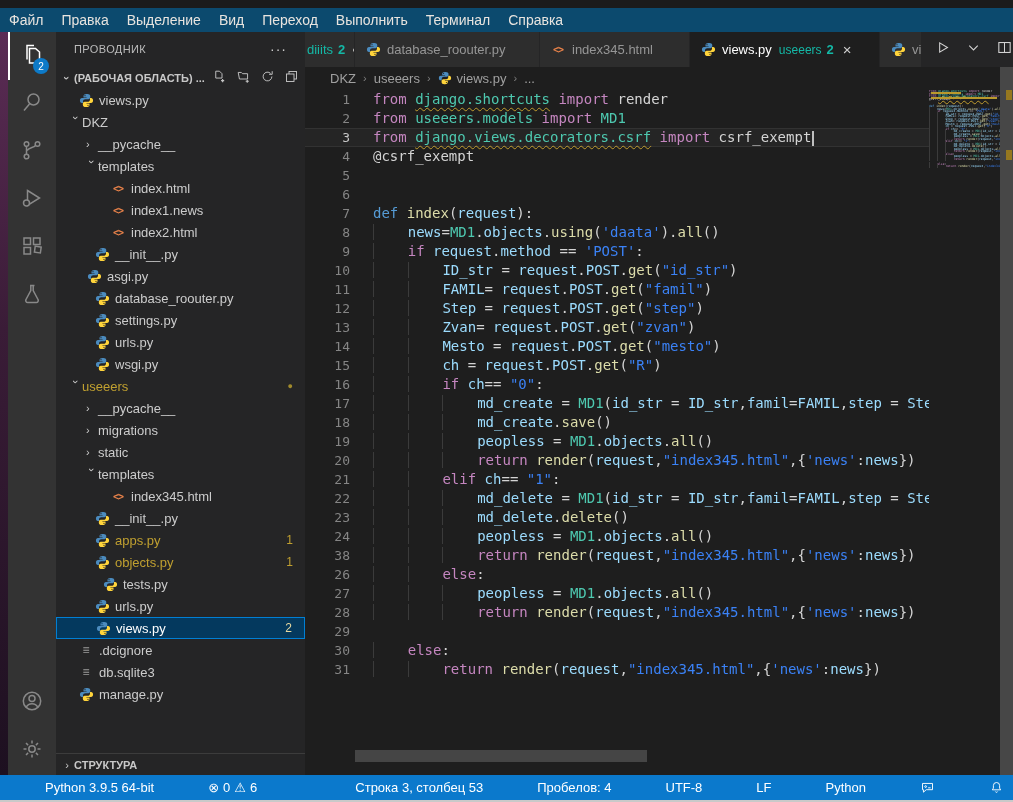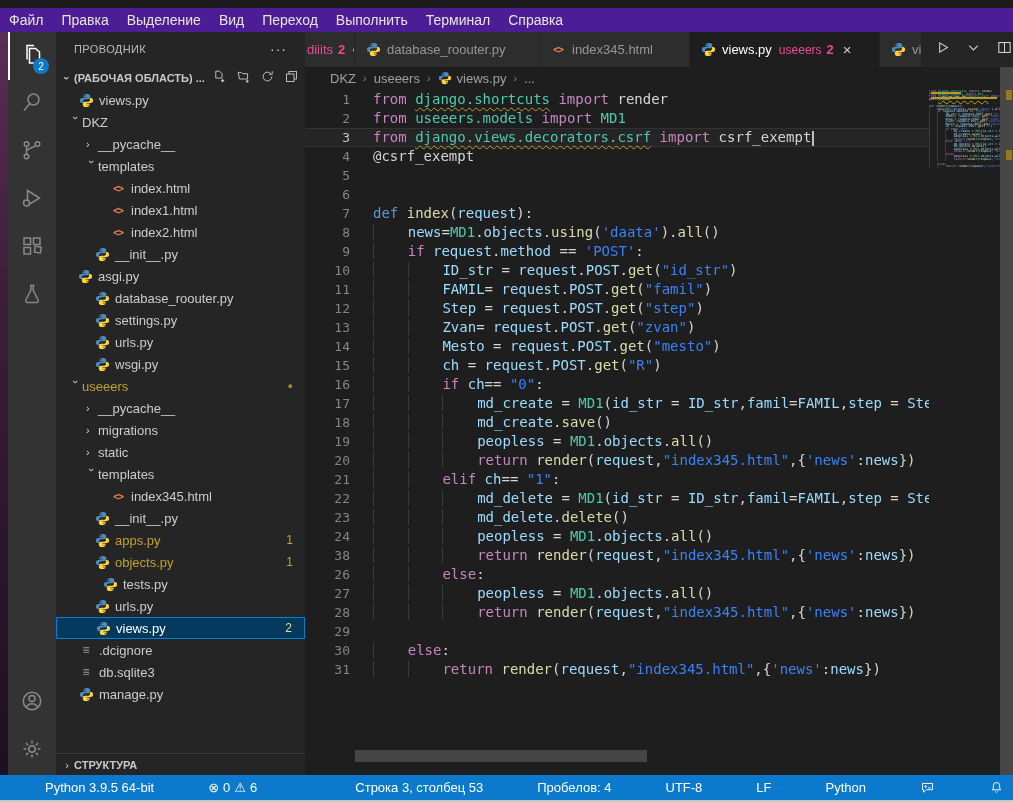--- a/index.html
+++ b/index.html
@@ -1,20 +1,20 @@
 <!DOCTYPE html>
 <html><head>
 <meta charset="utf-8">
 <style>
   html,body{margin:0;padding:0;background:#000;}
   body{width:1013px;height:802px;position:relative;overflow:hidden;
        font-family:"Liberation Sans",sans-serif;-webkit-font-smoothing:antialiased;}
   
   .top-strip{position:absolute;left:0;top:0;width:1013px;height:8px;background:#1b1b1b;}
-  .menu-bar{position:absolute;left:0;top:8px;width:1013px;height:24px;background:#4c1d95;
+  .menu-bar{position:absolute;left:0;top:8px;width:1013px;height:24px;background:#0c4a6e;
             display:flex;align-items:center;color:#e8e4df;font-size:14px;}
   .menu-item{padding:0 9px;cursor:default;}
   .left-strip{position:absolute;left:0;top:32px;width:8px;height:743px;
               background:linear-gradient(#5b2c55,#3a1c37 40%,#1d1020);}
   .bottom-strip{position:absolute;left:0;top:800px;width:1013px;height:2px;background:#c9c9c9;}
   
   .activity-bar{position:absolute;left:8px;top:32px;width:48px;height:743px;background:#333333;
                 display:flex;flex-direction:column;align-items:stretch;}
   .ab-item{height:48px;display:flex;align-items:center;justify-content:center;color:#898989;position:relative;}
   .ab-item.active{color:#ffffff;border-left:2px solid #ffffff;}
@@ -50,21 +50,21 @@
   
   .editor-area{position:absolute;left:305px;top:32px;width:708px;height:743px;background:#1e1e1e;overflow:hidden;}
   .tab-bar{position:absolute;left:0;top:0;right:0;height:35px;background:#252526;display:flex;}
   .tab{height:35px;background:#2d2d2d;border-right:1px solid #252526;display:flex;align-items:center;
        padding:0 10px;font-size:13px;color:#969696;flex:none;box-sizing:border-box;overflow:hidden;}
   .tab.active{background:#1e1e1e;color:#ffffff;}
   .tab .ficon{width:16px;height:16px;margin-right:6px;flex:none;display:flex;align-items:center;justify-content:center;}
   .tab .ficon svg{width:15px;height:15px;}
   .tab .desc{margin-left:7px;font-size:12px;}
   .tab .t-badge{margin-left:5px;font-weight:bold;}
-  .warn-text{color:#ec4899;}
+  .warn-text{color:#14b8a6;}
   .tab .t-dot{margin-left:7px;color:#c2c2c2;font-size:9px;}
   .tab .t-close{margin-left:9px;color:#d0d0d0;font-size:15px;}
   .tab.cut{padding-left:2px;}
   .tab-actions{margin-left:auto;display:flex;align-items:center;gap:14px;padding:0 12px;color:#d4d4d4;flex:none;background:#252526;}
   .tab-actions svg{width:17px;height:17px;}
   .breadcrumb{position:absolute;left:0;top:35px;right:14px;height:22px;display:flex;align-items:center;
               padding-left:25px;font-size:13px;color:#a0a0a0;background:#1e1e1e;}
   .bc-sep{margin:0 7px;font-size:11px;color:#7f7f7f;}
   .bc-item{display:flex;align-items:center;}
   .bc-item .ficon{width:15px;height:15px;margin-right:4px;display:flex;}
@@ -224,39 +224,39 @@
       <div class="tree-row" style="padding-left: 54px;">
         <span class="ficon">
           <span class="html-glyph">&lt;&gt;</span>
         </span>
         <span class="tree-label">index.html</span>
       </div>
       <div class="tree-row" style="padding-left: 54px;">
         <span class="ficon">
           <span class="html-glyph">&lt;&gt;</span>
         </span>
-        <span class="tree-label">index1.html</span>
+        <span class="tree-label">index1.news</span>
       </div>
       <div class="tree-row" style="padding-left: 54px;">
         <span class="ficon">
           <span class="html-glyph">&lt;&gt;</span>
         </span>
         <span class="tree-label">index2.html</span>
       </div>
       <div class="tree-row" style="padding-left: 38px;">
         <span class="ficon">
           <svg viewBox="0 0 16 16">
             <path fill="#4B8BBE" d="M7.9 1C6.1 1 4.8 1.8 4.8 3.2v1.6h3.3v.5H3.2C1.8 5.3 1 6.3 1 7.9s.7 2.7 2.1 2.7h1.2V8.9c0-1.3 1.1-2.3 2.4-2.3h3.3c1.1 0 2-.9 2-2V3.2C12 1.9 10.7 1 9 1H7.9zM6.4 2.2a.66.66 0 1 1 0 1.32.66.66 0 0 1 0-1.32z"></path>
             <path fill="#FFD43B" d="M8.1 15c1.8 0 3.1-.8 3.1-2.2v-1.6H7.9v-.5h4.9c1.4 0 2.2-1 2.2-2.6s-.7-2.7-2.1-2.7h-1.2v1.7c0 1.3-1.1 2.3-2.4 2.3H6.1c-1.1 0-2 .9-2 2v1.4C4.1 14.1 5.4 15 7.1 15h1z"></path>
             <path fill="#1e1e1e" d="M9.6 12.5a.66.66 0 1 1 0 1.32.66.66 0 0 1 0-1.32z"></path>
           </svg>
         </span>
         <span class="tree-label">__init__.py</span>
       </div>
-      <div class="tree-row" style="padding-left: 21px;">
+      <div class="tree-row" style="padding-left: 30px;">
         <span class="ficon">
           <svg viewBox="0 0 16 16">
             <path fill="#4B8BBE" d="M7.9 1C6.1 1 4.8 1.8 4.8 3.2v1.6h3.3v.5H3.2C1.8 5.3 1 6.3 1 7.9s.7 2.7 2.1 2.7h1.2V8.9c0-1.3 1.1-2.3 2.4-2.3h3.3c1.1 0 2-.9 2-2V3.2C12 1.9 10.7 1 9 1H7.9zM6.4 2.2a.66.66 0 1 1 0 1.32.66.66 0 0 1 0-1.32z"></path>
             <path fill="#FFD43B" d="M8.1 15c1.8 0 3.1-.8 3.1-2.2v-1.6H7.9v-.5h4.9c1.4 0 2.2-1 2.2-2.6s-.7-2.7-2.1-2.7h-1.2v1.7c0 1.3-1.1 2.3-2.4 2.3H6.1c-1.1 0-2 .9-2 2v1.4C4.1 14.1 5.4 15 7.1 15h1z"></path>
             <path fill="#1e1e1e" d="M9.6 12.5a.66.66 0 1 1 0 1.32.66.66 0 0 1 0-1.32z"></path>
           </svg>
         </span>
         <span class="tree-label">asgi.py</span>
       </div>
       <div class="tree-row" style="padding-left: 38px;">

